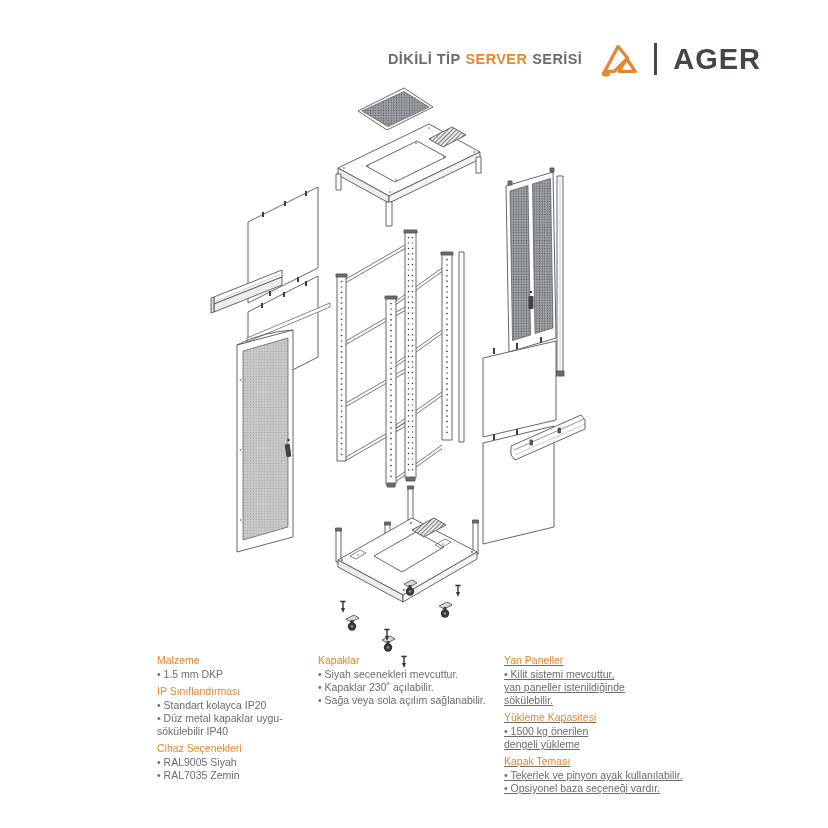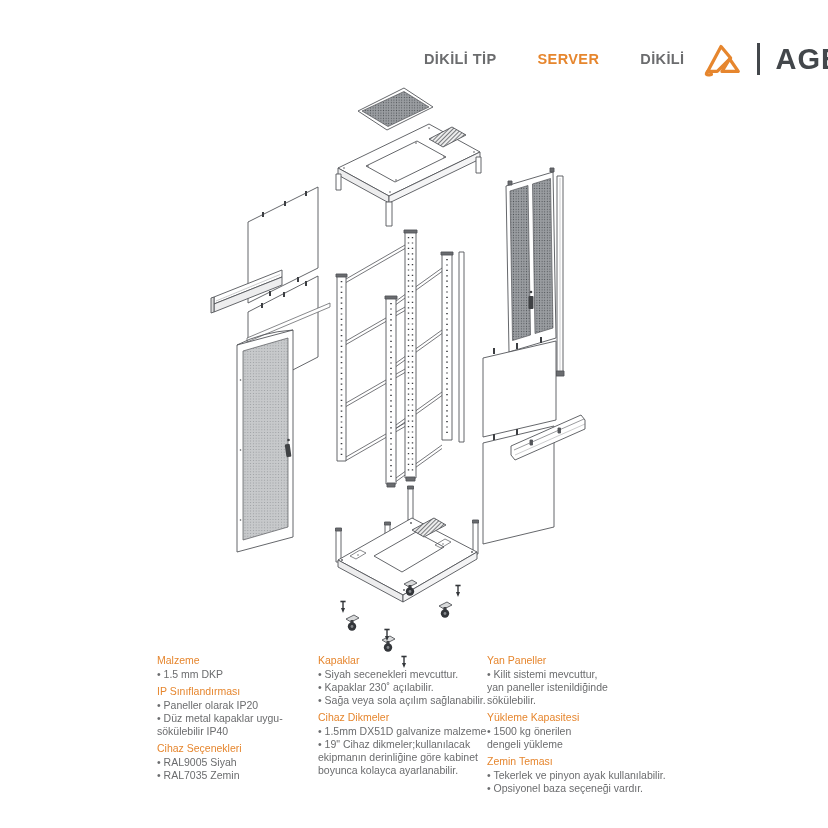--- a/index.html
+++ b/index.html
@@ -9,46 +9,46 @@
     --line:#54565A;
   }
   *{margin:0;padding:0;box-sizing:border-box;}
   html,body{width:828px;height:828px;background:#fff;}
   body{font-family:"Liberation Sans", sans-serif; position:relative; overflow:hidden;}
   .page{position:absolute;inset:0;background:#fff;}
 
   
   .header{position:absolute;top:34px;left:388px;height:50px;display:flex;align-items:center;}
   .title{font-size:14.5px;font-weight:700;color:#6b6c6e;letter-spacing:.4px;white-space:nowrap;}
-  .title span{margin-right:5px;margin-left:36px;}
+  .title span{margin-right:5px;}
   .title .accent{color:var(--accent);}
   .logo{display:flex;align-items:center;margin-left:10px;gap:9px;}
   .logo-divider{width:3px;height:32px;background:var(--brand);margin:0 7px 0 4px;}
   .brand{font-size:29px;font-weight:700;color:var(--brand);letter-spacing:1px;line-height:1;}
 
   
   .diagram{position:absolute;left:200px;top:80px;width:440px;height:600px;}
 
   
   .specs{position:absolute;inset:0;}
   .spec-col{position:absolute;top:654px;font-size:10.5px;line-height:13px;color:var(--body);}
   .spec-col:nth-child(1){left:157px;width:142px;}
   .spec-col:nth-child(2){left:298px;width:180px;margin-left:20px;}
-  .spec-col:nth-child(3){left:487px;width:180px;}
+  .spec-col:nth-child(3){left:504px;width:180px;text-decoration:underline;}
   .spec-section{margin-bottom:4px;}
   .spec-heading{color:var(--accent);margin-bottom:1px;}
 </style>
 </head>
 <body>
 
 <div class="page">
 
   <header class="header">
     <div class="title">
-      <span>DİKİLİ TİP</span><span class="accent">SERVER</span><span>DİKİLİ</span>
+      <span>DİKİLİ TİP</span><span class="accent">SERVER</span><span>SERİSİ</span>
     </div>
     <div class="logo">
       <svg width="44" height="40" viewBox="0 0 46 40">
         <g fill="none" stroke="#E6862E" stroke-width="3.4" stroke-linejoin="round" stroke-linecap="round">
           <polygon points="8,33 22,7 32,19 18,33"></polygon>
           <polygon points="23,33 31,20 40,33"></polygon>
           <path d="M8,33 q-4,5 4,3"></path>
         </g>
       </svg>
       <div class="logo-divider"></div>
@@ -322,58 +322,51 @@
   </svg>
 
   <section class="specs">
       <div class="spec-col">
         <div class="spec-section">
           <div class="spec-heading">Malzeme</div>
           <div class="spec-line">• 1.5 mm DKP</div>
         </div>
         <div class="spec-section">
           <div class="spec-heading">IP Sınıflandırması</div>
-          <div class="spec-line">• Paneller olarak IP20</div>
+          <div class="spec-line">• Standart kolayca IP20</div>
           <div class="spec-line">• Düz metal kapaklar uygu-</div>
           <div class="spec-line">sökülebilir IP40</div>
         </div>
         <div class="spec-section">
           <div class="spec-heading">Cihaz Seçenekleri</div>
           <div class="spec-line">• RAL9005 Siyah</div>
           <div class="spec-line">• RAL7035 Zemin</div>
         </div>
       </div>
       <div class="spec-col">
         <div class="spec-section">
           <div class="spec-heading">Kapaklar</div>
           <div class="spec-line">• Siyah secenekleri mevcuttur.</div>
           <div class="spec-line">• Kapaklar 230˚ açılabilir.</div>
           <div class="spec-line">• Sağa veya sola açılım sağlanabilir.</div>
         </div>
-        <div class="spec-section">
-          <div class="spec-heading">Cihaz Dikmeler</div>
-          <div class="spec-line">• 1.5mm DX51D galvanize malzeme</div>
-          <div class="spec-line">• 19" Cihaz dikmeler;kullanılacak</div>
-          <div class="spec-line">ekipmanın derinliğine göre kabinet</div>
-          <div class="spec-line">boyunca kolayca ayarlanabilir.</div>
-        </div>
       </div>
       <div class="spec-col">
         <div class="spec-section">
           <div class="spec-heading">Yan Paneller</div>
           <div class="spec-line">• Kilit sistemi mevcuttur,</div>
           <div class="spec-line">yan paneller istenildiğinde</div>
           <div class="spec-line">sökülebilir.</div>
         </div>
         <div class="spec-section">
           <div class="spec-heading">Yükleme Kapasitesi</div>
           <div class="spec-line">• 1500 kg önerilen</div>
           <div class="spec-line">dengeli yükleme</div>
         </div>
         <div class="spec-section">
-          <div class="spec-heading">Zemin Teması</div>
+          <div class="spec-heading">Kapak Teması</div>
           <div class="spec-line">• Tekerlek ve pinyon ayak kullanılabilir.</div>
           <div class="spec-line">• Opsiyonel baza seçeneği vardır.</div>
         </div>
       </div>
     </section>
 
 </div>
 
 </body></html>

